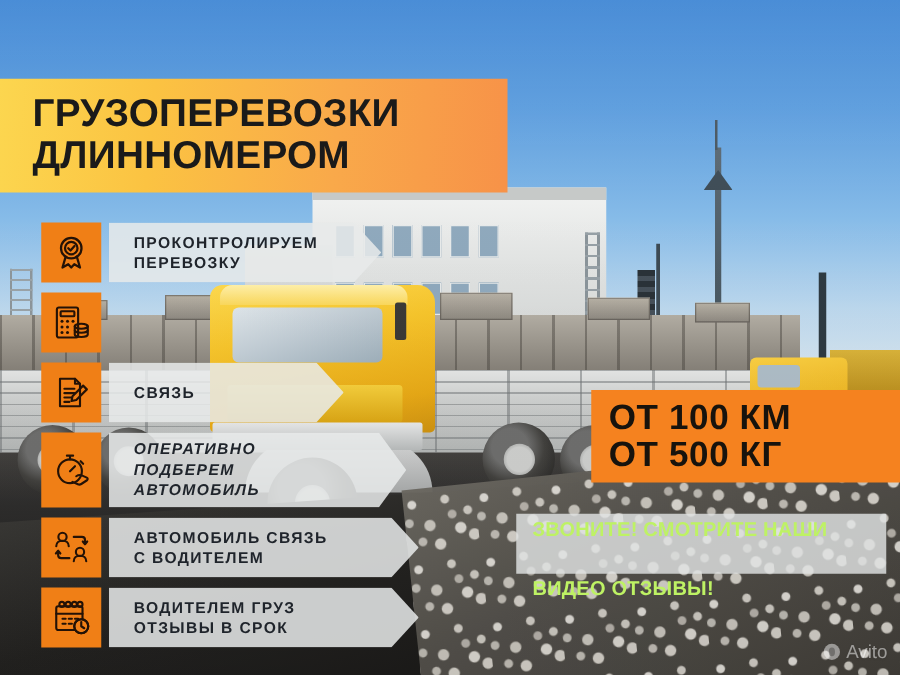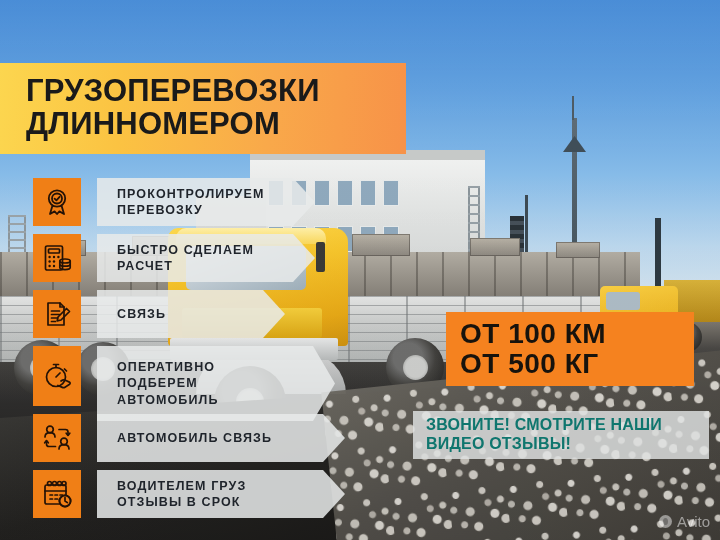--- a/index.html
+++ b/index.html
@@ -213,58 +213,58 @@
     width:48px; height:48px; flex:none;
     background:#f07f16;
     display:flex; align-items:center; justify-content:center;
   }
   .feature-icon svg { width:32px; height:32px; display:block; }
   .feature-text {
     position:relative;
     background:rgba(232,234,234,.86);
     display:flex; flex-direction:column; justify-content:center;
     padding:0 30px 0 20px;
-    margin-left:16px;
+    margin-left:6px;
     clip-path:polygon(0 0, calc(100% - 22px) 0, 100% 50%, calc(100% - 22px) 100%, 0 100%);
   }
   .feature-text span {
     font-size:12.5px; font-weight:bold; color:#1f242b;
     letter-spacing:1.1px; line-height:1.32; white-space:nowrap;
   }
   .f1 .feature-text { width:218px; }
   .f2 .feature-text { width:218px; }
   .f3 .feature-text { width:188px; }
-  .f4 .feature-text { width:238px; height:75px; }
+  .f4 .feature-text { width:238px; height:60px;font-style:italic; }
   .f4 { height:60px; }
   .f4 .feature-icon { height:60px; }
   .f5 .feature-text { width:248px; }
   .f6 .feature-text { width:248px; }
 
   
   .price-box {
-    position:absolute; left:446px; top:312px; width:248px; height:74px;
+    position:absolute; left:473px; top:312px; width:248px; height:74px;
     background:#f5821f;
     display:flex; flex-direction:column; justify-content:center;
     padding:0 10px 0 14px;
   }
   .price-line {
     font-size:28px; font-weight:bold; color:#17130d;
     line-height:1.08; letter-spacing:.5px; white-space:nowrap;
   }
 
   
   .cta {
     position:absolute; left:413px; top:411px; width:296px; height:48px;
     background:rgba(225,227,227,.82);
     display:flex; flex-direction:column; justify-content:center;
     padding:0 10px 0 13px;
   }
   .cta-line {
-    font-size:16px; font-weight:bold; color:#0f766e;
-    line-height:1.18; letter-spacing:.2px; white-space:nowrap;
+    font-size:16px; font-weight:bold; color:#bef264;
+    line-height:1.18; letter-spacing:.2px; white-space:nowrap;margin-top:28px;
   }
 
   
   .watermark {
     position:absolute; right:10px; bottom:10px;
     display:flex; align-items:center; gap:5px;
     opacity:.55;
   }
   .watermark .wm-mark {
     width:13px; height:13px; border-radius:50%;
@@ -390,24 +390,20 @@
           <circle cx="17.4" cy="15" r="1.2" fill="#241206" stroke="none"></circle>
           <circle cx="8.6" cy="19.5" r="1.2" fill="#241206" stroke="none"></circle>
           <circle cx="13" cy="19.5" r="1.2" fill="#241206" stroke="none"></circle>
           <circle cx="8.6" cy="24" r="1.2" fill="#241206" stroke="none"></circle>
           <circle cx="13" cy="24" r="1.2" fill="#241206" stroke="none"></circle>
           <ellipse cx="24" cy="19" rx="5.2" ry="2"></ellipse>
           <path d="M18.8 19v3.2c0 1.1 2.3 2 5.2 2s5.2-.9 5.2-2V19"></path>
           <path d="M18.8 22.4v3.2c0 1.1 2.3 2 5.2 2s5.2-.9 5.2-2v-3.2"></path>
         </svg>
       </div>
-      <div class="feature-text">
-        <span>БЫСТРО СДЕЛАЕМ</span>
-        <span>РАСЧЕТ</span>
-      </div>
     </div>
 
     <div class="feature f3">
       <div class="feature-icon">
         <svg viewBox="0 0 32 32" fill="none" stroke="#241206" stroke-width="1.7" stroke-linecap="round" stroke-linejoin="round">
           <path d="M7 5h12l4 4v18H7z"></path>
           <path d="M19 5v4h4"></path>
           <path d="M10.5 13h8M10.5 16.5h8M10.5 20h6M10.5 23.5h4"></path>
           <path d="M25.5 10.5l3 3-8.5 8.5-3.8.8.8-3.8z"></path>
         </svg>
@@ -442,20 +438,21 @@
           <circle cx="23" cy="19.5" r="3.3"></circle>
           <path d="M18 27c0-2.8 2.2-4.4 5-4.4s5 1.6 5 4.4"></path>
           <path d="M18 7.5h6.5c1.4 0 2.5 1.1 2.5 2.5v3"></path>
           <path d="M25.2 11.2L27 13.4l1.8-2.2"></path>
           <path d="M14.5 24.5H8c-1.4 0-2.5-1.1-2.5-2.5v-3"></path>
           <path d="M7.3 20.8L5.5 18.6 3.7 20.8"></path>
         </svg>
       </div>
       <div class="feature-text">
         <span>АВТОМОБИЛЬ СВЯЗЬ</span>
+        <span>С ВОДИТЕЛЕМ</span>
       </div>
     </div>
 
     <div class="feature f6">
       <div class="feature-icon">
         <svg viewBox="0 0 32 32" fill="none" stroke="#241206" stroke-width="1.7" stroke-linecap="round" stroke-linejoin="round">
           <rect x="4" y="7" width="21" height="19" rx="1.6"></rect>
           <path d="M4 13h21"></path>
           <circle cx="8.5" cy="5.5" r="2"></circle>
           <circle cx="13.5" cy="5.5" r="2"></circle>

